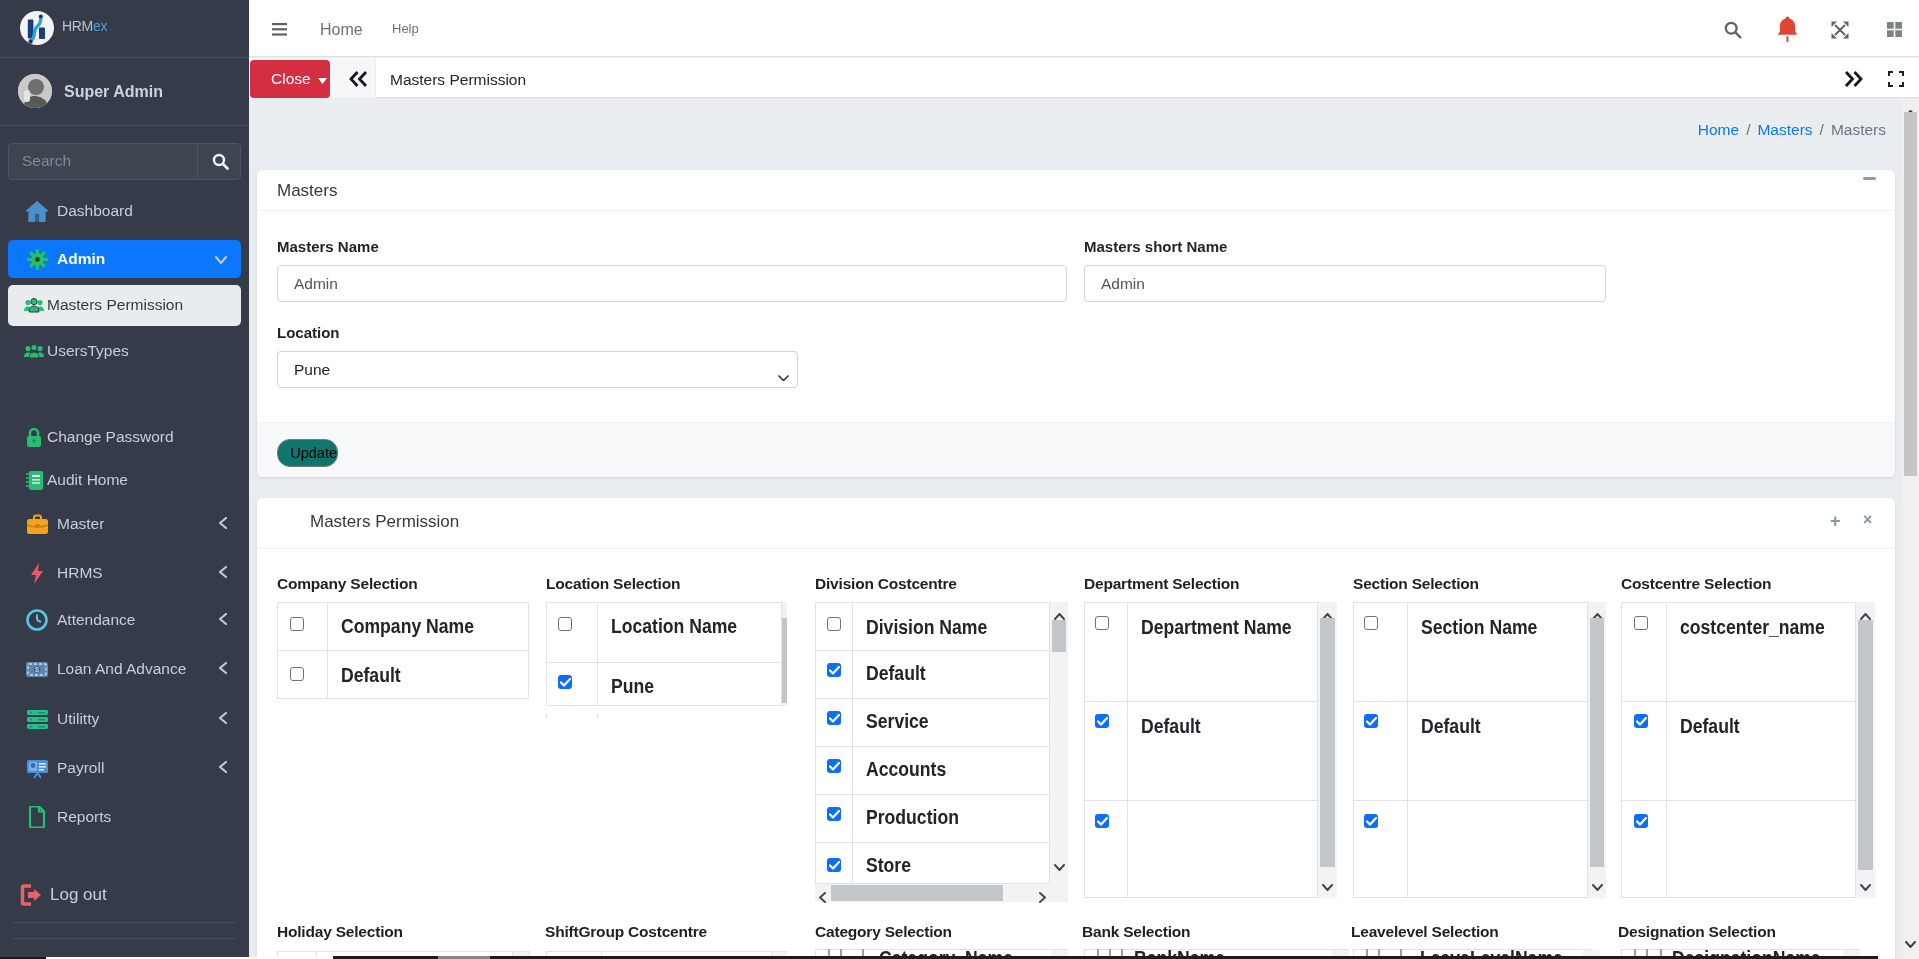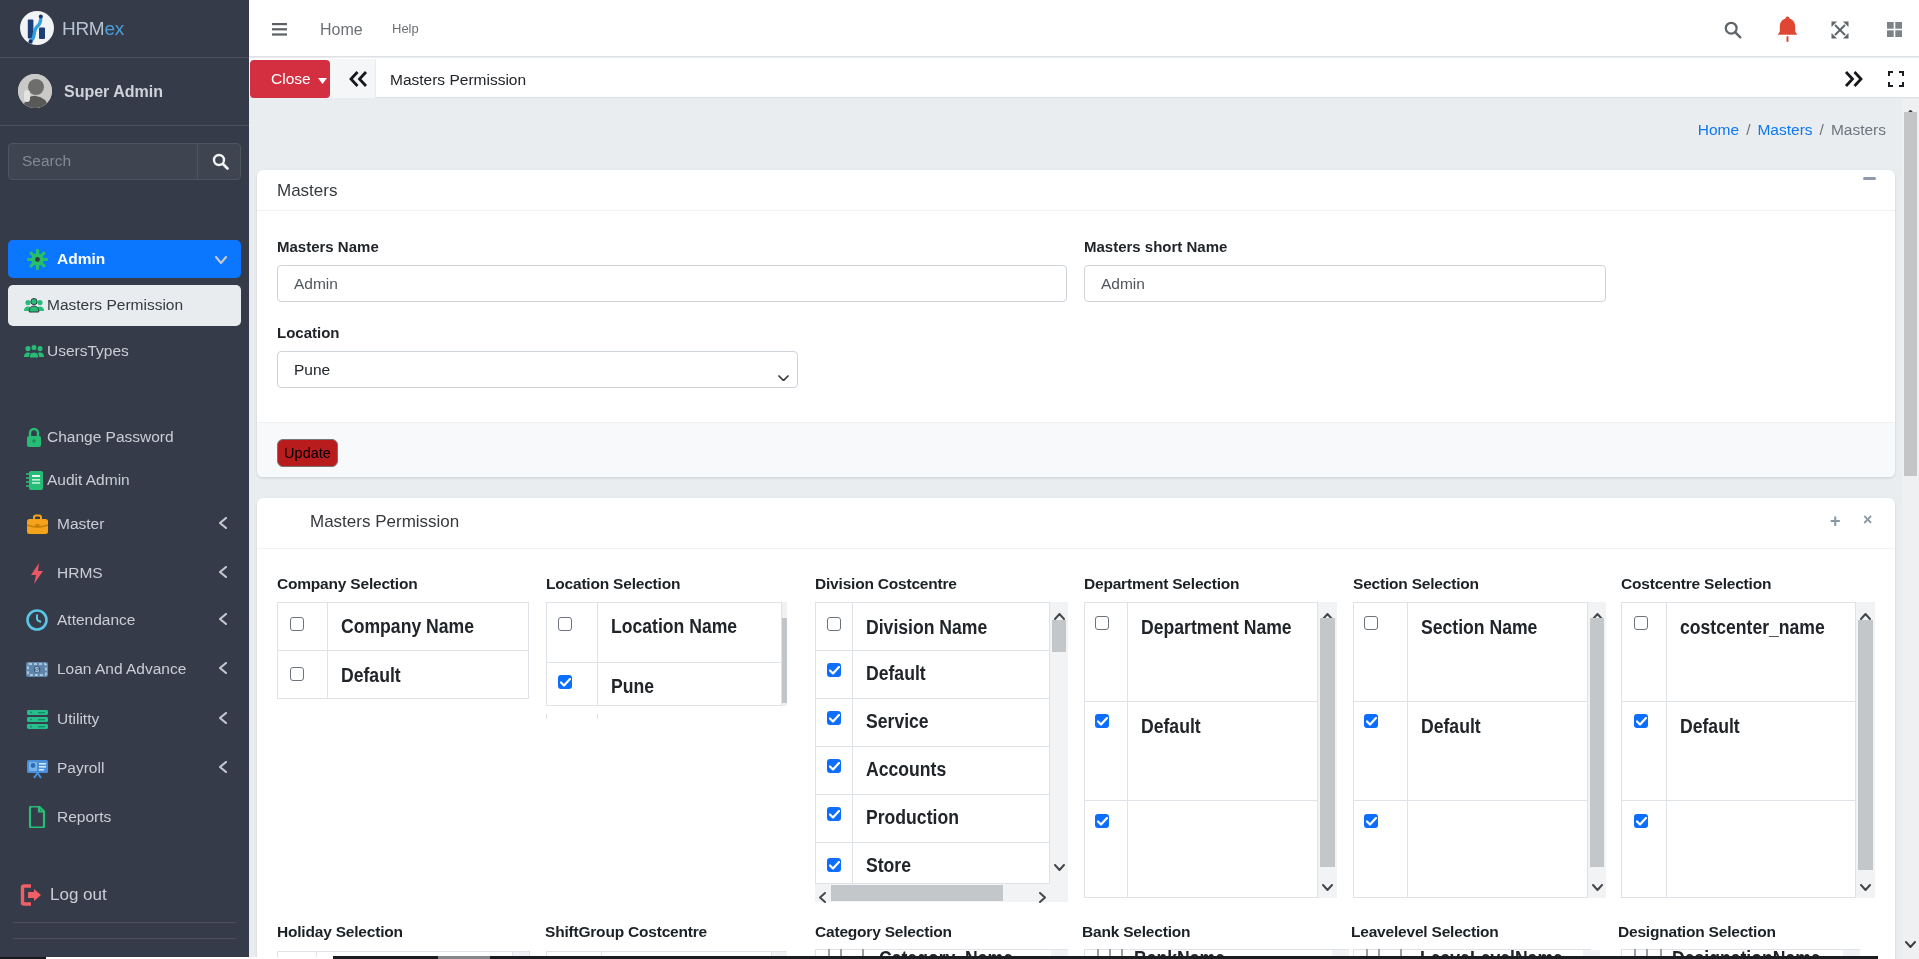--- a/index.html
+++ b/index.html
@@ -21,39 +21,48 @@
 
 <div class="a" style="left:0;top:0;width:249px;height:959px;background:#353b48;overflow:hidden">
 <div class="a" style="left:20px;top:11px;width:34px;height:34px;border-radius:50%;background:#f2f3f4;overflow:hidden">
 <svg width="34" height="34" viewBox="0 0 34 34">
 <rect x="7.8" y="8.5" width="5.6" height="19" rx="1" fill="#1c3f77"></rect>
 <rect x="19" y="16.6" width="6" height="11.5" rx="1" fill="#1c3f77"></rect>
 <path d="M10.6 29.5 C15.5 29 12.8 19.5 17 15.8 C20 13.2 20.8 9.5 20.8 7.2" fill="none" stroke="#2e9fe0" stroke-width="3.3" stroke-linecap="round"></path>
 <circle cx="20.8" cy="5.4" r="2" fill="#12356e"></circle>
 <circle cx="10.6" cy="30.7" r="2.1" fill="#12356e"></circle>
 </svg></div>
-<div class="a" style="left:62px;top:18px;font-size:19px;letter-spacing:-.3px;color:#b6c4d2;white-space:nowrap">HRM<span style="color:#4d9ed9">ex</span></div>
+<div class="a" style="left:62px;top:18px;font-size:14px;letter-spacing:-.3px;color:#b6c4d2;white-space:nowrap">HRM<span style="color:#4d9ed9">ex</span></div>
 <div class="a" style="left:0;top:57px;width:249px;height:1px;background:#4b515c"></div>
 <div class="a" style="left:18px;top:74px;width:34px;height:34px;border-radius:50%;background:#cfcfcd;overflow:hidden">
 <svg width="34" height="34" viewBox="0 0 34 34">
 <rect x="0" y="0" width="34" height="34" fill="#c9c9c7"></rect>
 <circle cx="18" cy="13" r="8" fill="#6e6e6c"></circle>
 <path d="M4 34 Q10 20 18 22 Q28 23 31 34 Z" fill="#595957"></path>
 <rect x="6" y="16" width="6" height="12" rx="3" fill="#e3e3e1"></rect>
 </svg></div>
 <div class="a" style="left:64px;top:83px;font-size:16px;font-weight:600;color:#ced3da;white-space:nowrap">Super Admin</div>
 <div class="a" style="left:0;top:125px;width:249px;height:1px;background:#4b515c"></div>
 <div class="a" style="left:8px;top:143px;width:233px;height:37px;background:#3e4450;border:1px solid #4f5560;border-radius:4px">
 <div style="position:absolute;left:13px;top:8px;font-size:15.5px;color:#818a96">Search</div>
 <div style="position:absolute;left:188px;top:0;width:1px;height:35px;background:#4f5560"></div>
 <svg style="position:absolute;left:203px;top:9px" width="17" height="17" viewBox="0 0 17 17">
         <circle cx="7" cy="7" r="5" fill="none" stroke="#f2f4f6" stroke-width="2.4"></circle>
         <line x1="11" y1="11" x2="15.5" y2="15.5" stroke="#f2f4f6" stroke-width="2.6" stroke-linecap="round"></line>
       </svg>
 </div>
+<div class="mitem" style="top:193px">
+      <div class="ic" style="left:25px">
+        <svg width="25" height="23" viewBox="0 0 25 23">
+          <path d="M12.5 1 L24 11 L21 11 L21 22 L15 22 L15 14 L10 14 L10 22 L4 22 L4 11 L1 11 Z" fill="#4a90cf" stroke="#4a90cf" stroke-width="1" stroke-linejoin="round"></path>
+          <rect x="10.5" y="15" width="4" height="7" fill="#35608c"></rect>
+        </svg>
+      </div>
+      <div class="txt" style="left:57px;color:#c9ced6">Dashboard</div>
+    </div>
 <div class="a" style="left:8px;top:240px;width:233px;height:38px;background:#0b76fe;border-radius:5px"></div>
 <div class="mitem" style="top:241px">
       <div class="ic" style="left:25px">
         <svg width="21" height="21" viewBox="0 0 21 21">
           <g fill="#27c06a">
             <rect x="8.9" y="0" width="3.2" height="6" rx="1" transform="rotate(0 10.5 10.5)"></rect>
             <rect x="8.9" y="0" width="3.2" height="6" rx="1" transform="rotate(45 10.5 10.5)"></rect>
             <rect x="8.9" y="0" width="3.2" height="6" rx="1" transform="rotate(90 10.5 10.5)"></rect>
             <rect x="8.9" y="0" width="3.2" height="6" rx="1" transform="rotate(135 10.5 10.5)"></rect>
             <rect x="8.9" y="0" width="3.2" height="6" rx="1" transform="rotate(180 10.5 10.5)"></rect>
@@ -119,21 +128,21 @@
           <rect x="7" y="9" width="8" height="1.6" fill="#bfeed6"></rect>
           <rect x="7" y="12.2" width="8" height="1.6" fill="#bfeed6"></rect>
           <g stroke="#27bd77" stroke-width="1.6">
             <line x1="1" y1="4" x2="5" y2="4"></line>
             <line x1="1" y1="8" x2="5" y2="8"></line>
             <line x1="1" y1="12" x2="5" y2="12"></line>
             <line x1="1" y1="16" x2="5" y2="16"></line>
           </g>
         </svg>
       </div>
-      <div class="txt" style="left:47px;color:#c9ced6">Audit Admin</div>
+      <div class="txt" style="left:47px;color:#c9ced6">Audit Home</div>
     </div>
 <div class="mitem" style="top:506px">
       <div class="ic" style="left:25px">
         <svg width="23" height="21" viewBox="0 0 23 21">
           <path d="M8 5 V3.5 a2 2 0 0 1 2-2 h3 a2 2 0 0 1 2 2 V5" fill="none" stroke="#f5a31a" stroke-width="2"></path>
           <rect x="1" y="5" width="21" height="15" rx="2.5" fill="#f5a31a"></rect>
           <path d="M1 11 Q11.5 15 22 11" fill="none" stroke="#c77f0a" stroke-width="1.8"></path>
           <rect x="9.5" y="10" width="4" height="3" rx="1" fill="#c77f0a"></rect>
         </svg>
       </div>
@@ -320,21 +329,21 @@
 <div class="mlabel" style="left:277px;top:238px">Masters Name</div>
 <div class="mlabel" style="left:1084px;top:238px">Masters short Name</div>
 <div class="a" style="left:277px;top:265px;width:790px;height:37px;border:1px solid #ced4da;border-radius:4px;background:#fff;font-size:15.5px;color:#51565c;line-height:35px;padding-left:16px">Admin</div>
 <div class="a" style="left:1084px;top:265px;width:522px;height:37px;border:1px solid #ced4da;border-radius:4px;background:#fff;font-size:15.5px;color:#51565c;line-height:35px;padding-left:16px">Admin</div>
 <div class="mlabel" style="left:277px;top:324px">Location</div>
 <div class="a" style="left:277px;top:351px;width:521px;height:37px;border:1px solid #ced4da;border-radius:4px;background:#fff;font-size:15.5px;color:#212529;line-height:35px;padding-left:16px">Pune</div>
 <div class="a" style="left:778px;top:367px"><svg width="11" height="6.5" viewBox="0 0 11 6.5">
       <path d="M1 1 L5.5 5.5 L10 1" fill="none" stroke="#343a40" stroke-width="1.7" stroke-linecap="round" stroke-linejoin="round"></path>
     </svg></div>
 <div class="a" style="left:257px;top:422px;width:1638px;height:55px;background:#f8f9fa;border-top:1px solid #eff1f3;border-radius:0 0 6px 6px"></div>
-<div class="a" style="left:277px;top:439px;width:61px;height:28px;background:#b91c1c;border:1px solid #767676;border-radius:6px;font-size:14.5px;color:#000;text-align:center;line-height:26px">Update</div>
+<div class="a" style="left:277px;top:439px;width:61px;height:28px;background:#0f766e;border:1px solid #767676;border-radius:13px;font-size:14.5px;color:#000;text-align:right;line-height:26px">Update</div>
 <div class="a" style="left:257px;top:498px;width:1638px;height:461px;background:#fff;border-radius:6px 6px 0 0;box-shadow:0 1px 3px rgba(0,0,0,.12)"></div>
 <div class="a" style="left:310px;top:512px;font-size:17px;color:#36393d">Masters Permission</div>
 <div class="a" style="left:1830px;top:511px;font-size:18px;font-weight:bold;color:#8797a6">+</div>
 <div class="a" style="left:1863px;top:511px;font-size:16px;font-weight:bold;color:#8797a6">×</div>
 <div class="a" style="left:257px;top:548px;width:1638px;height:1px;background:#f0f2f4"></div>
 <div class="colhead" style="left:277px;top:575px">Company Selection</div>
 <div class="colhead" style="left:546px;top:575px">Location Selection</div>
 <div class="colhead" style="left:815px;top:575px">Division Costcentre</div>
 <div class="colhead" style="left:1084px;top:575px">Department Selection</div>
 <div class="colhead" style="left:1353px;top:575px">Section Selection</div>

